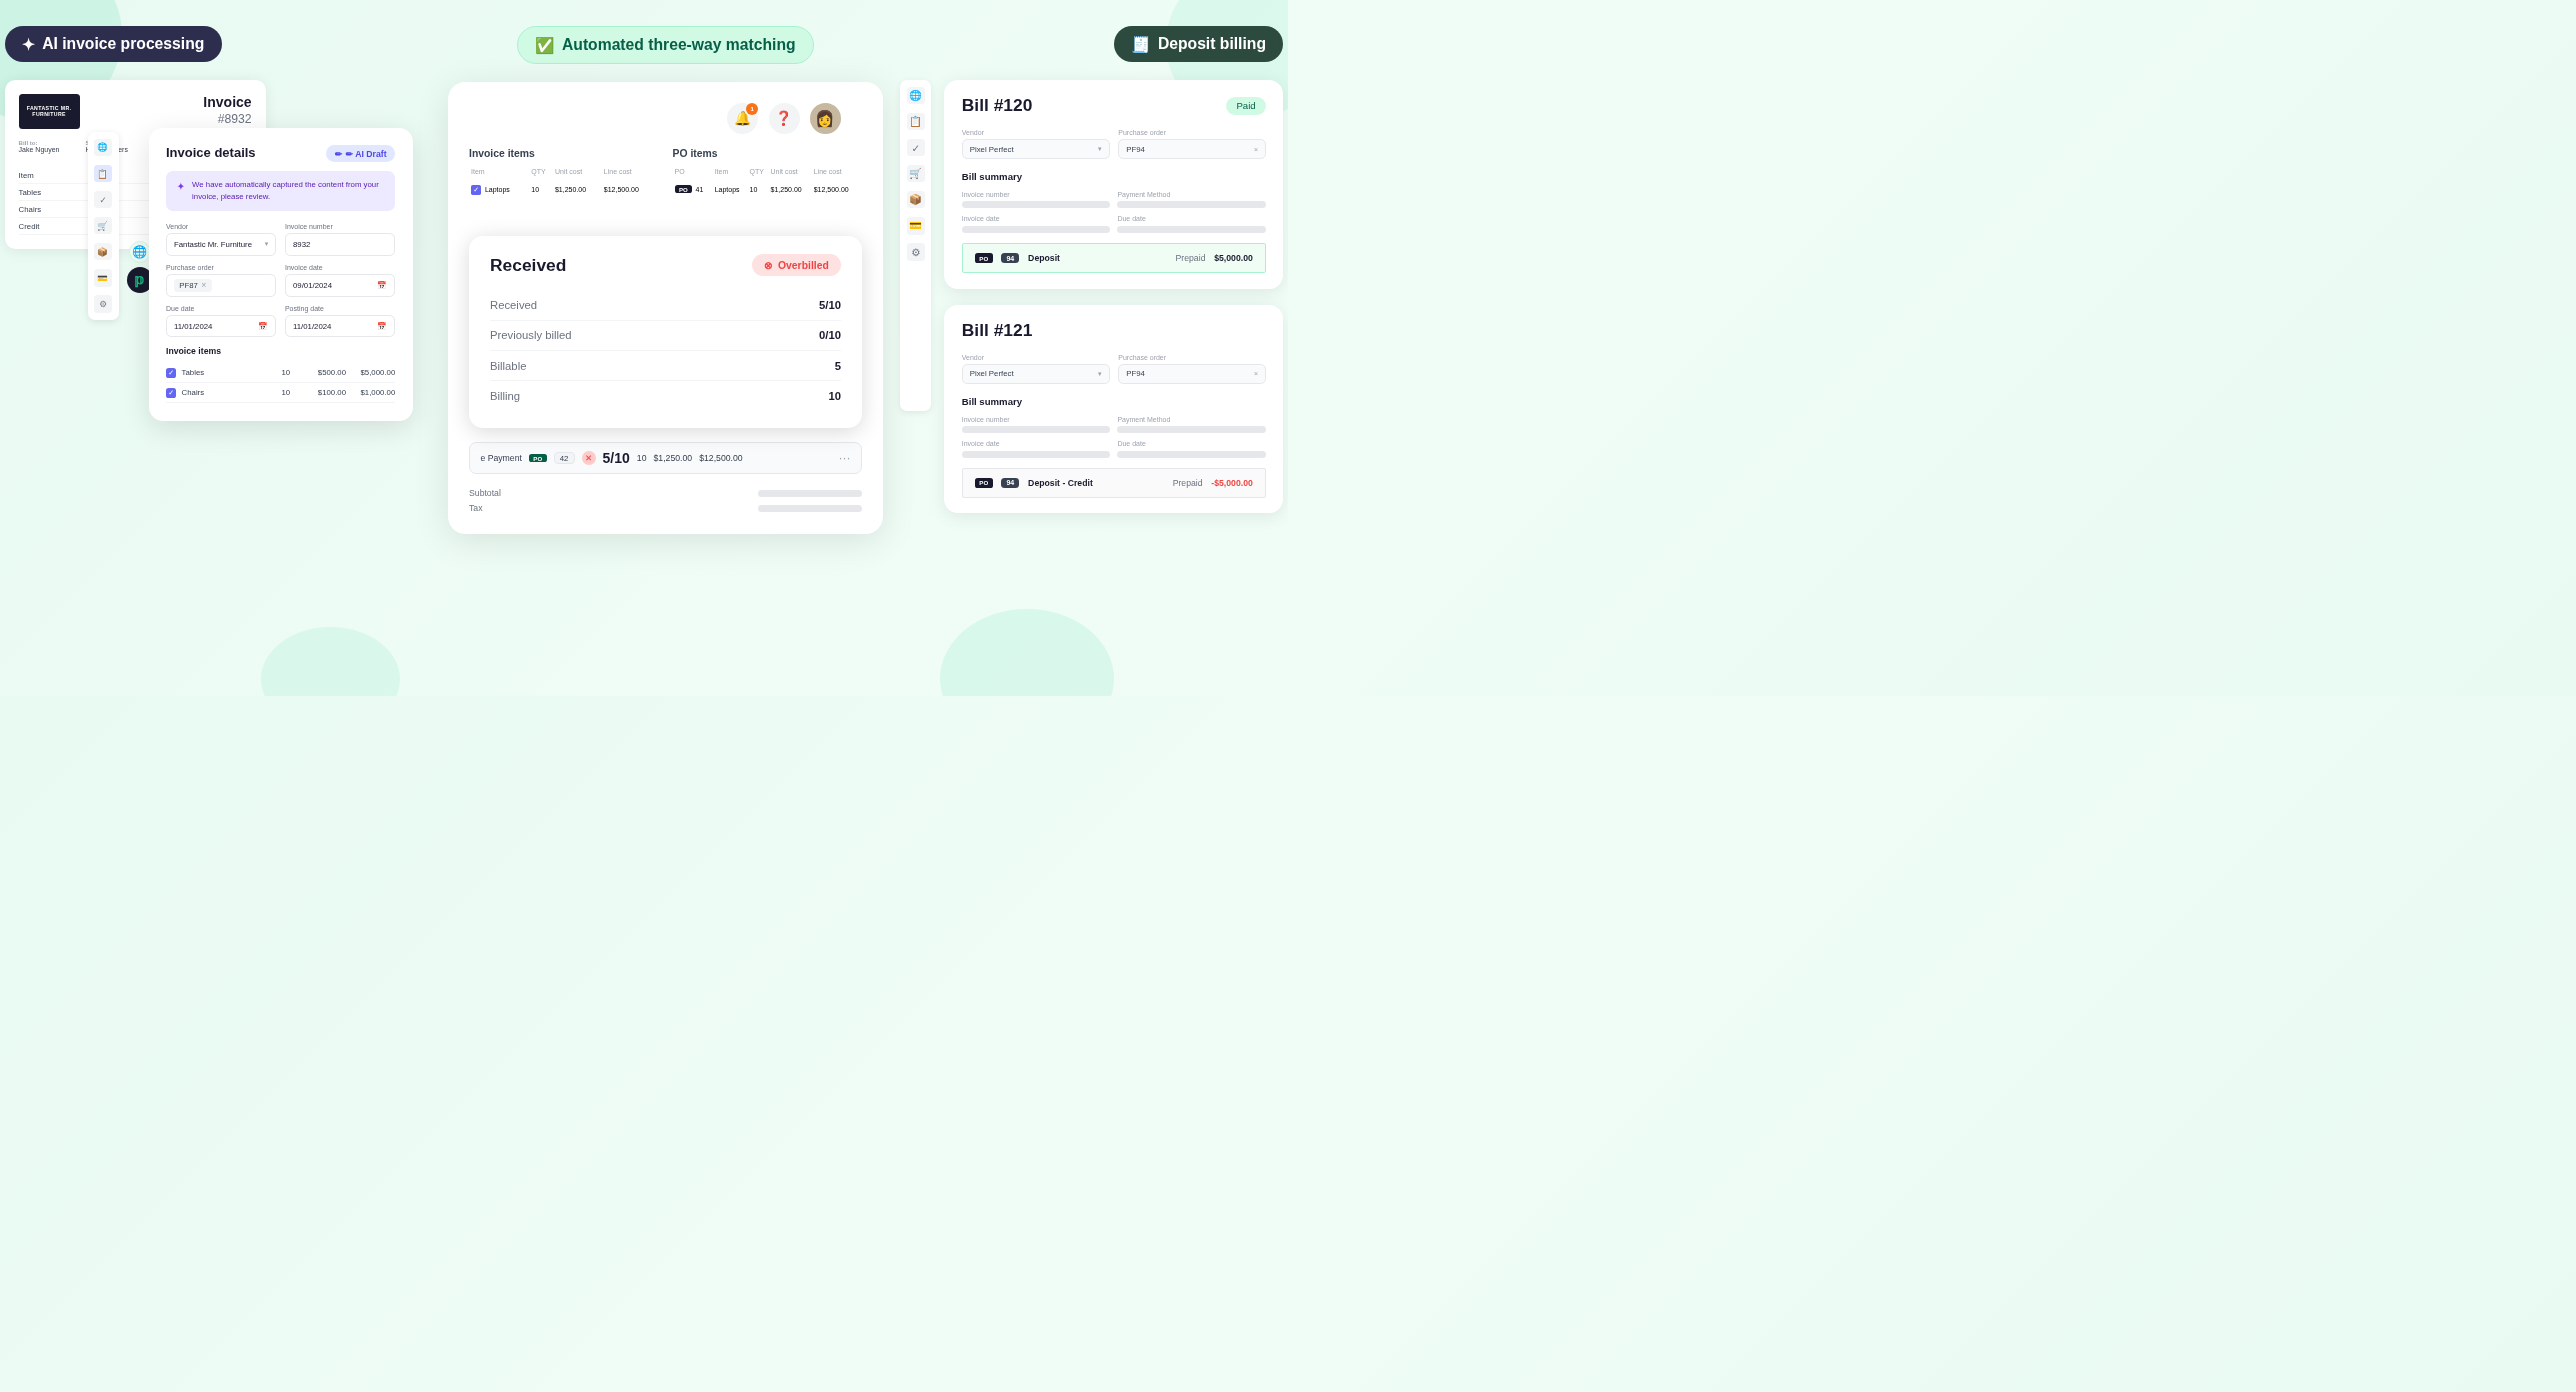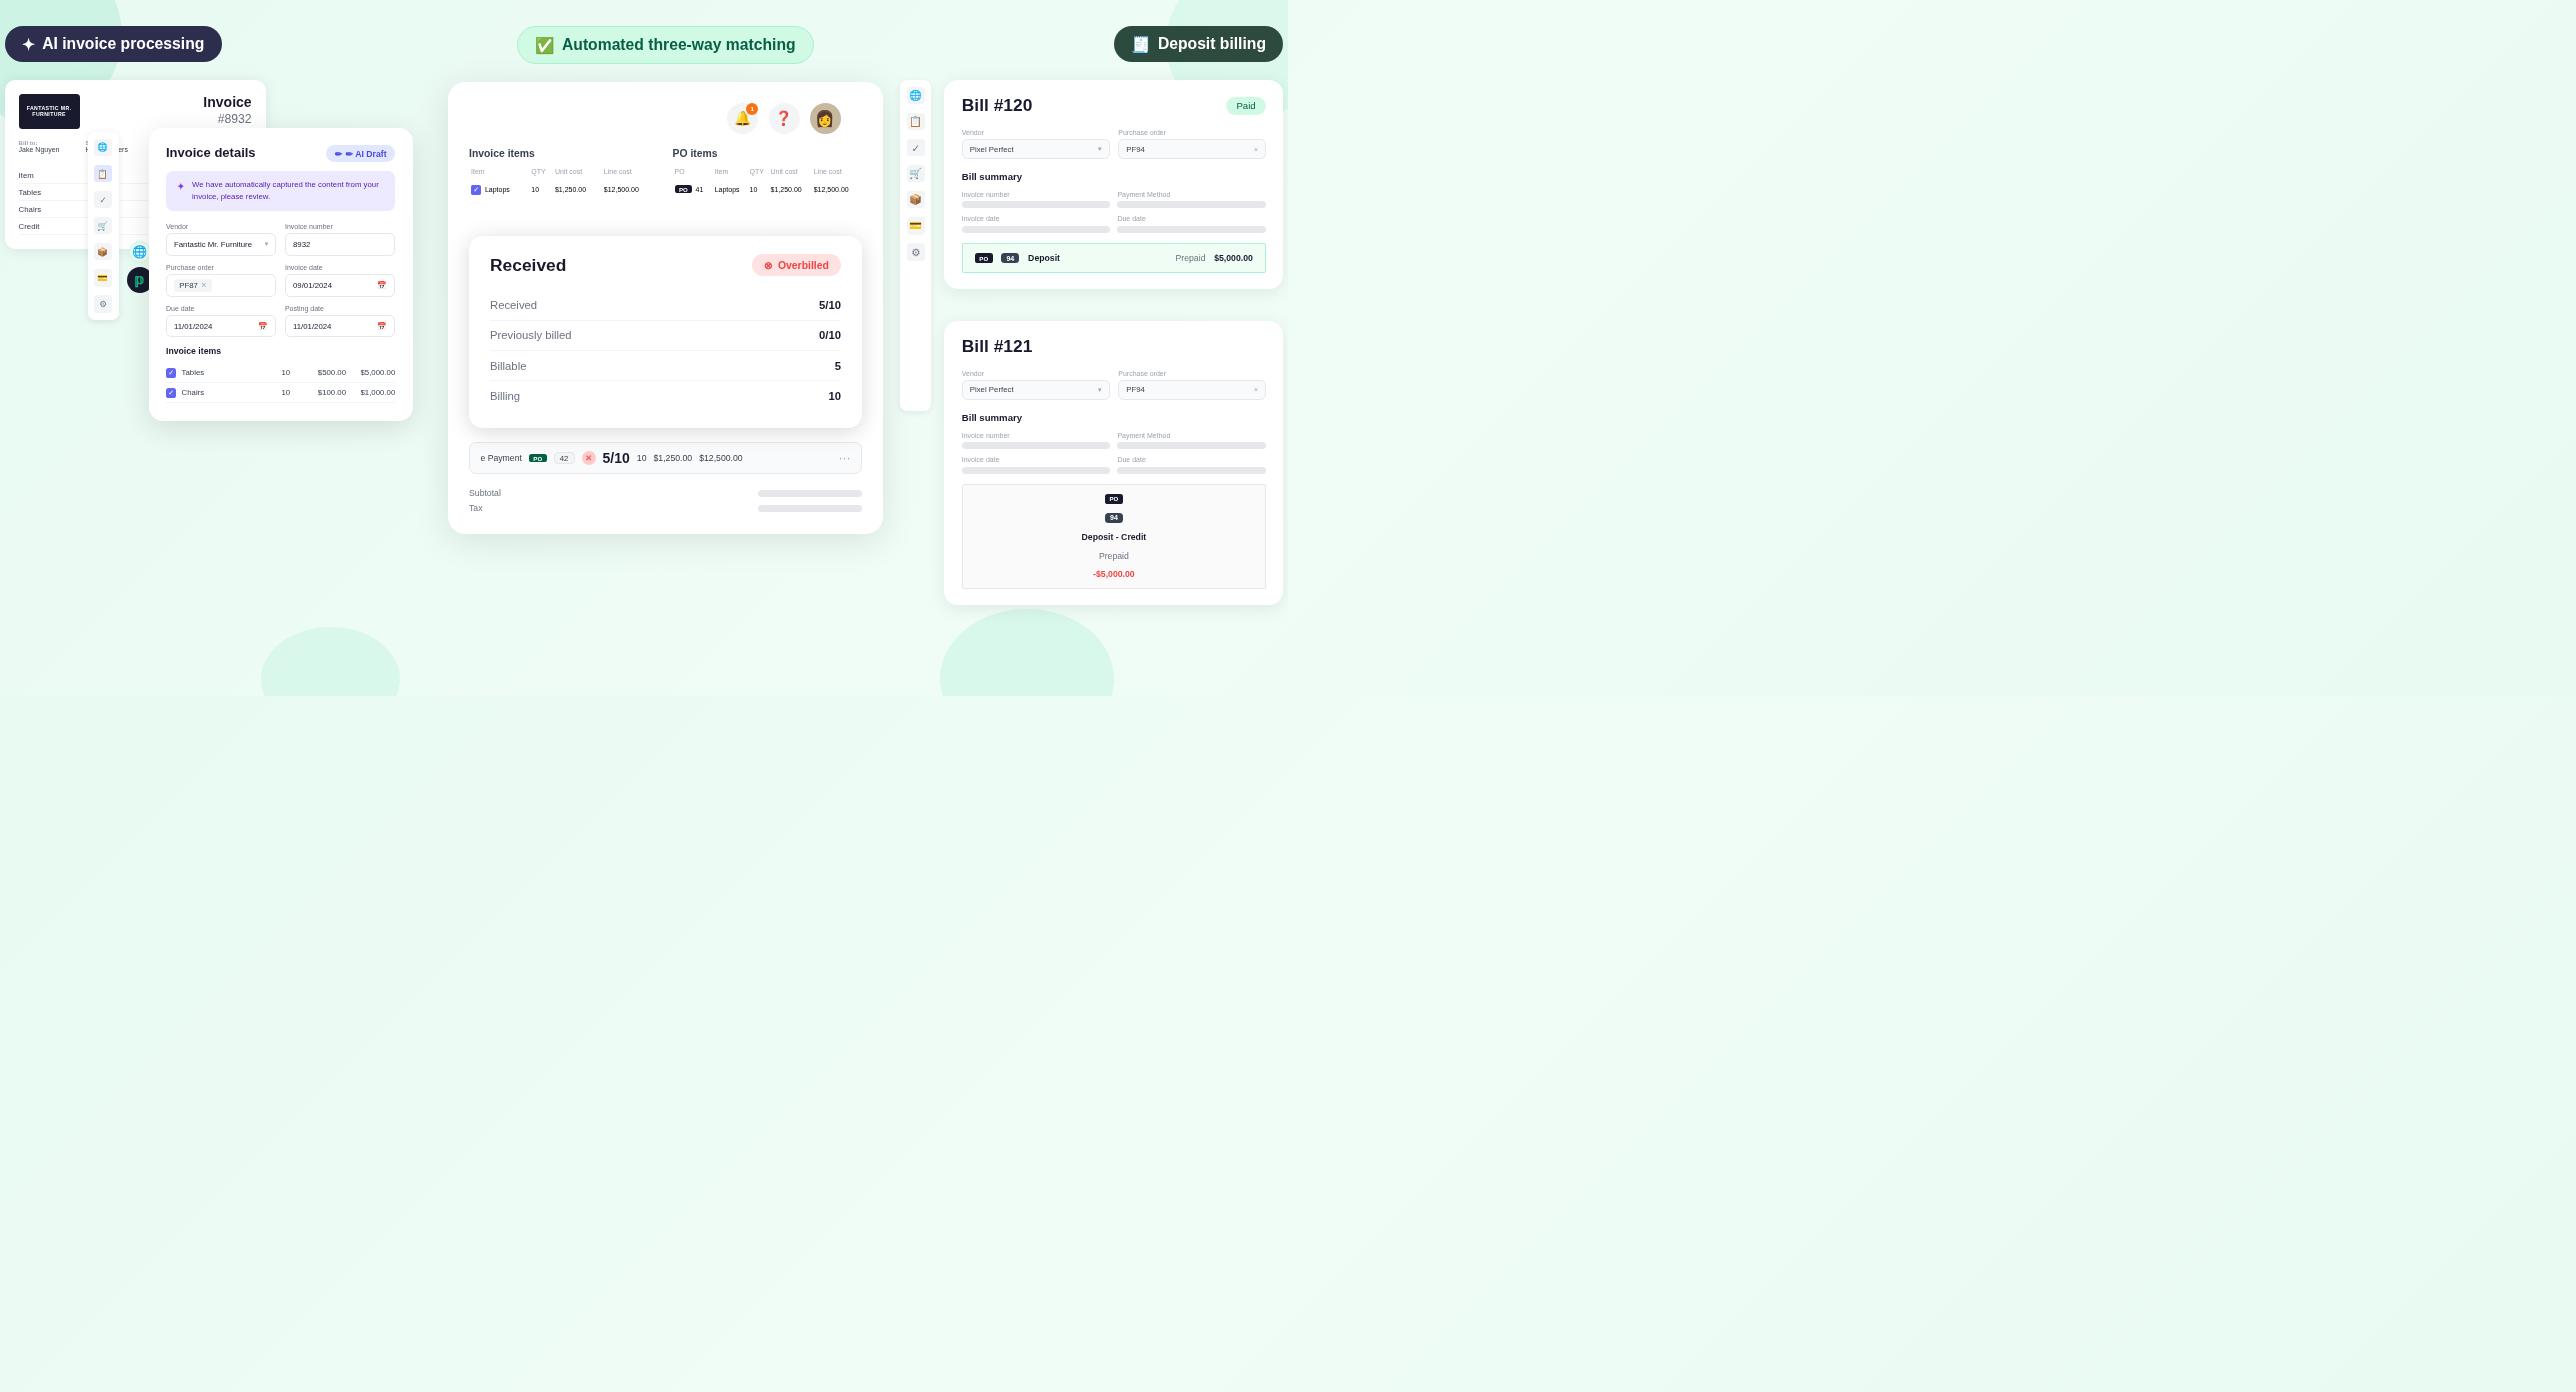--- a/index.html
+++ b/index.html
@@ -580,21 +580,21 @@
       padding: 7px 5.2px;
       gap: 8.7px;
       z-index: 2;
     }
     .app-sidebar-right .sidebar-icon { font-size: 10.4px; }
 
     .bills-container {
       margin-left: 44px;
       display: flex;
       flex-direction: column;
-      gap: 32px;
+      gap: 16px;
     }
     .bill-card {
       background: #fff;
       border-radius: 14px;
       box-shadow: 0 3.5px 17.4px rgba(0,0,0,0.08);
       padding: 15.7px 17.4px;
     }
     .bill-header-row {
       display: flex;
       align-items: center;
@@ -661,21 +661,21 @@
     .bill-line-item {
       display: flex;
       align-items: center;
       gap: 8.7px;
       padding: 8.7px 12.2px;
       border-radius: 2px;
       border: 0.9px solid #e5e7eb;
       font-size: 8.7px;
     }
     .bill-line-item.deposit { background: #f0fdf4; border-color: #a7f3d0; }
-    .bill-line-item.credit { background: #fafafa; flex-direction: column; }
+    .bill-line-item.credit { background: #fafafa; }
     .po-tag-dark {
       background: #1a1a2e;
       color: #fff;
       font-size: 6.1px;
       font-weight: 700;
       padding: 1.7px 4.4px;
       border-radius: 2.6px;
     }
     .bill-line-name {
       flex: 1;

